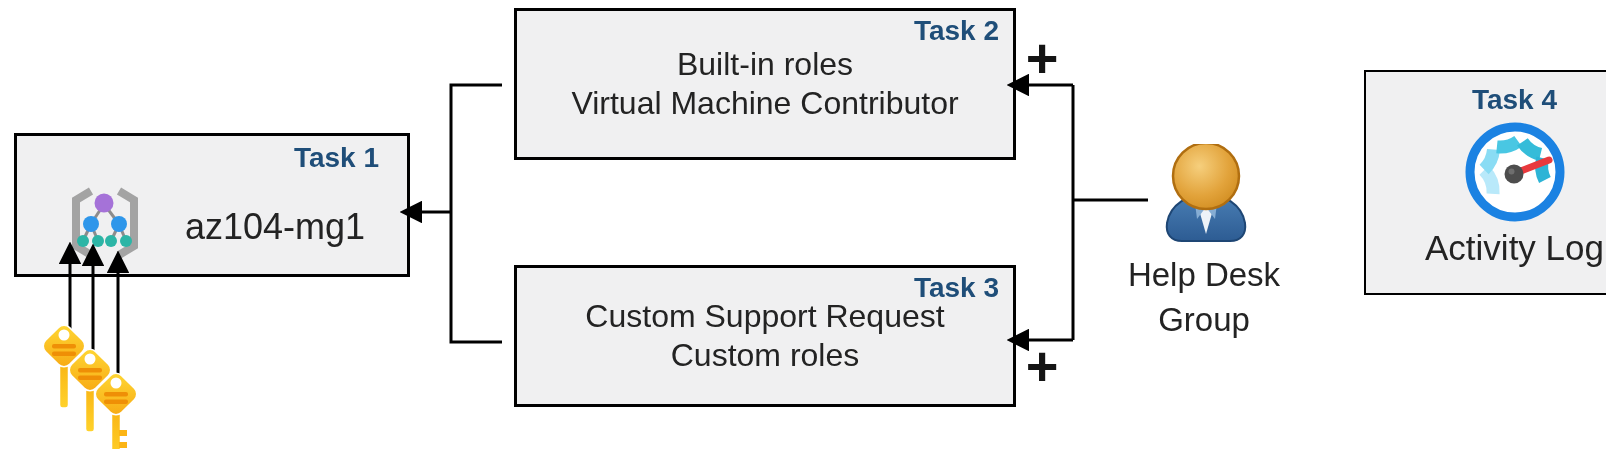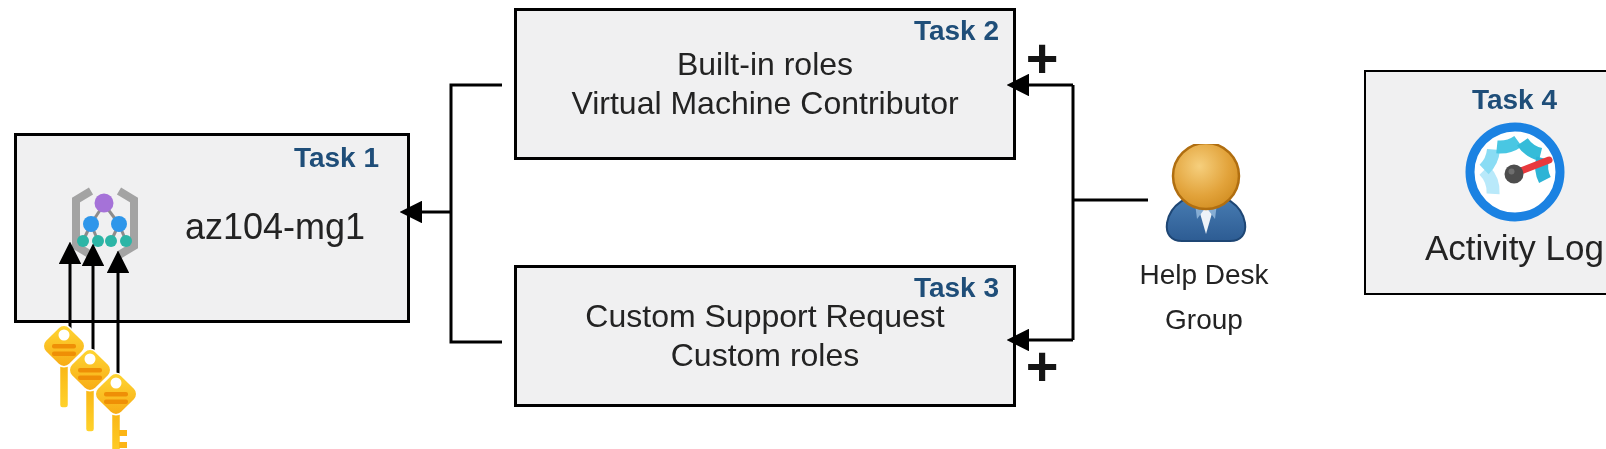--- a/index.html
+++ b/index.html
@@ -46,30 +46,30 @@
     font-size:35px;color:#232323;margin-top:2px;white-space:nowrap;
   }
   .plus{
     position:absolute;width:48px;height:60px;
     display:flex;align-items:center;justify-content:center;
     font-size:56px;font-weight:700;color:#141414;
     line-height:60px;
   }
   .group-caption{
     position:absolute;left:1104px;top:252px;width:200px;
-    text-align:center;font-size:28px;color:#232323;line-height:45px;
+    text-align:center;font-size:33px;color:#232323;line-height:45px;
   }
   .abs{position:absolute;}
 </style>
 </head>
 <body>
 
 <div class="canvas">
 
-  <div id="task1-box" class="box" style="left:2px;top:133px;width:396px;height:190px;">
+  <div id="task1-box" class="box" style="left:2px;top:133px;width:396px;height:144px;">
     <span class="task-label">Task 1</span>
 
     <svg class="abs" style="left:46px;top:48px;" width="84" height="84" viewBox="0 0 84 84">
       <path d="M28,7 L13,16 L13,62 L28,71" fill="none" stroke="#a3a3a3" stroke-width="8"></path>
       <path d="M56,7 L71,16 L71,62 L56,71" fill="none" stroke="#a3a3a3" stroke-width="8"></path>
       <g stroke="#8c8c8c" stroke-width="3">
         <line x1="41" y1="20" x2="28" y2="40"></line>
           <line x1="41" y1="20" x2="56" y2="40"></line>
         <line x1="28" y1="40" x2="20" y2="57"></line>
           <line x1="28" y1="40" x2="35" y2="57"></line>

